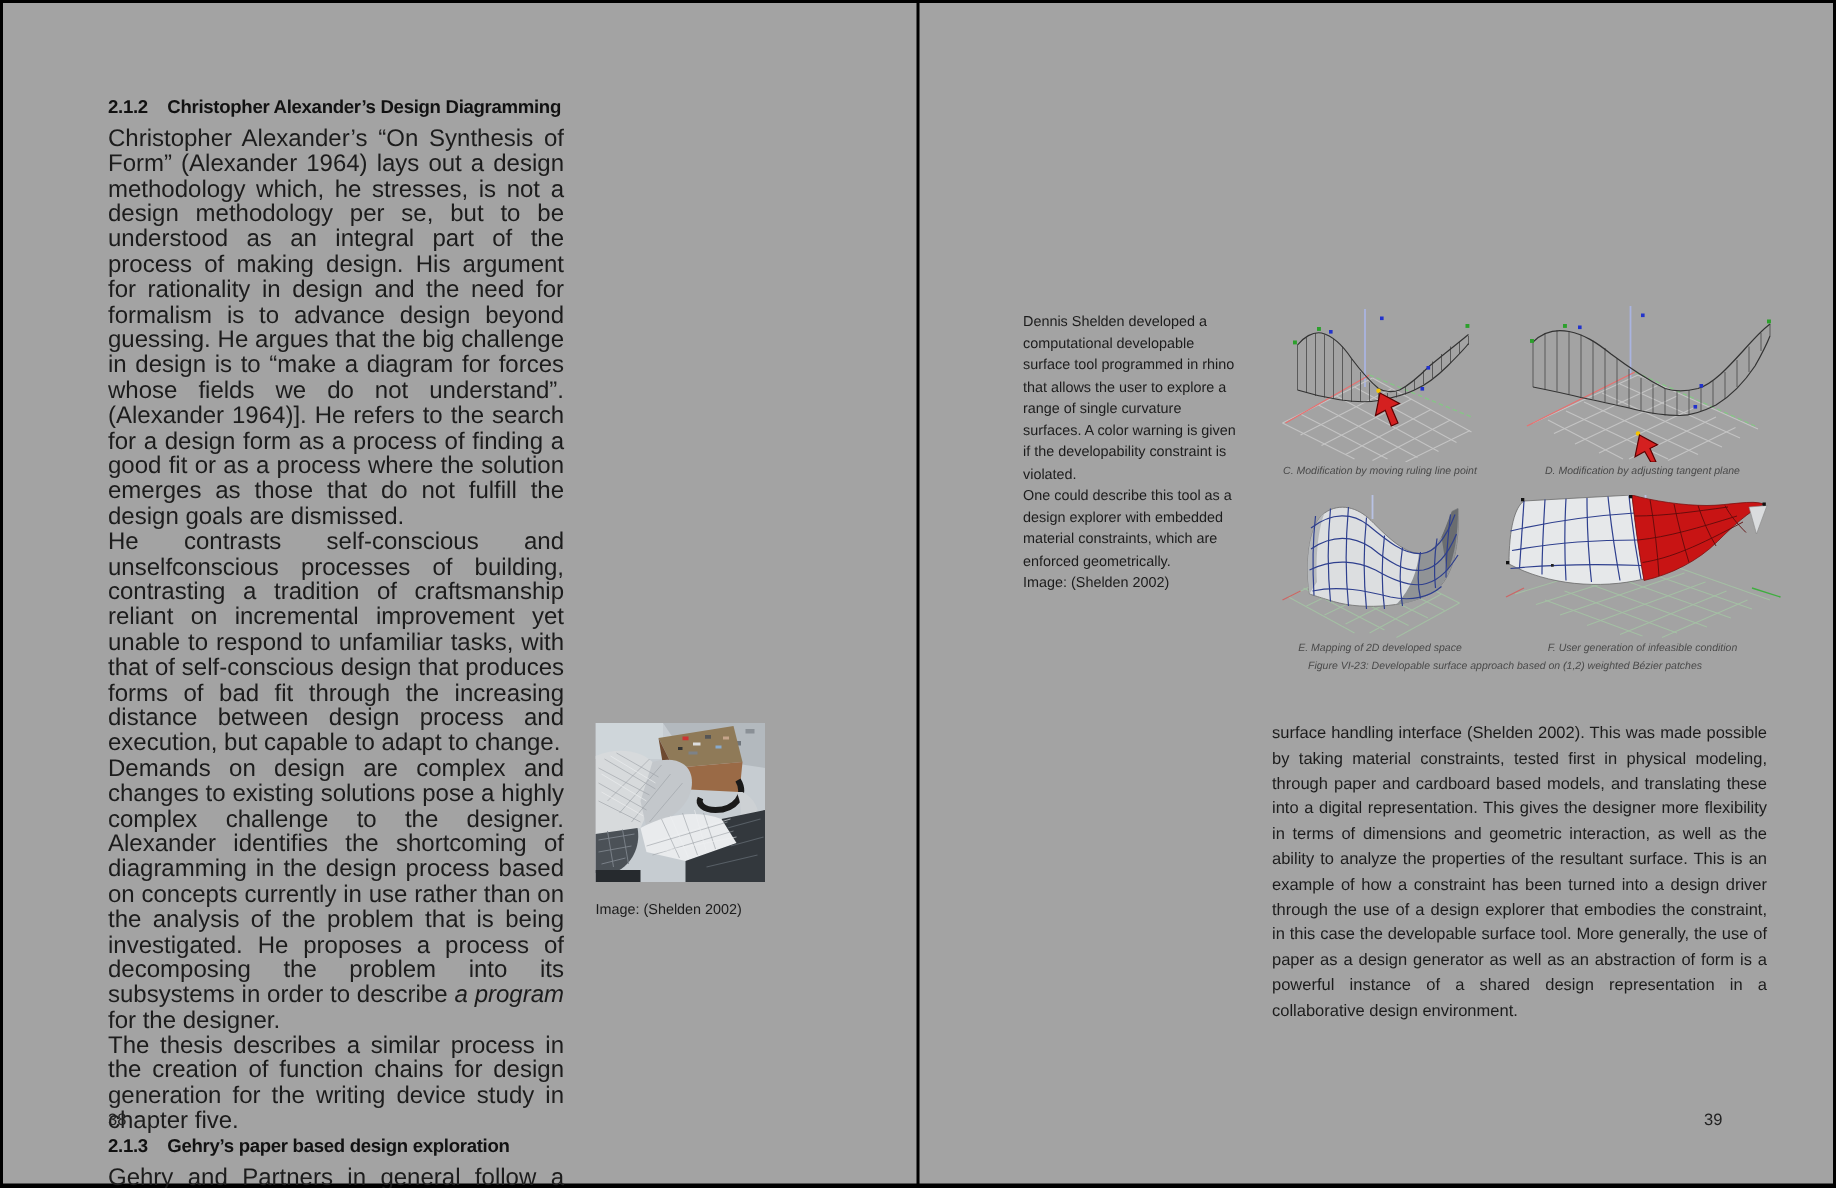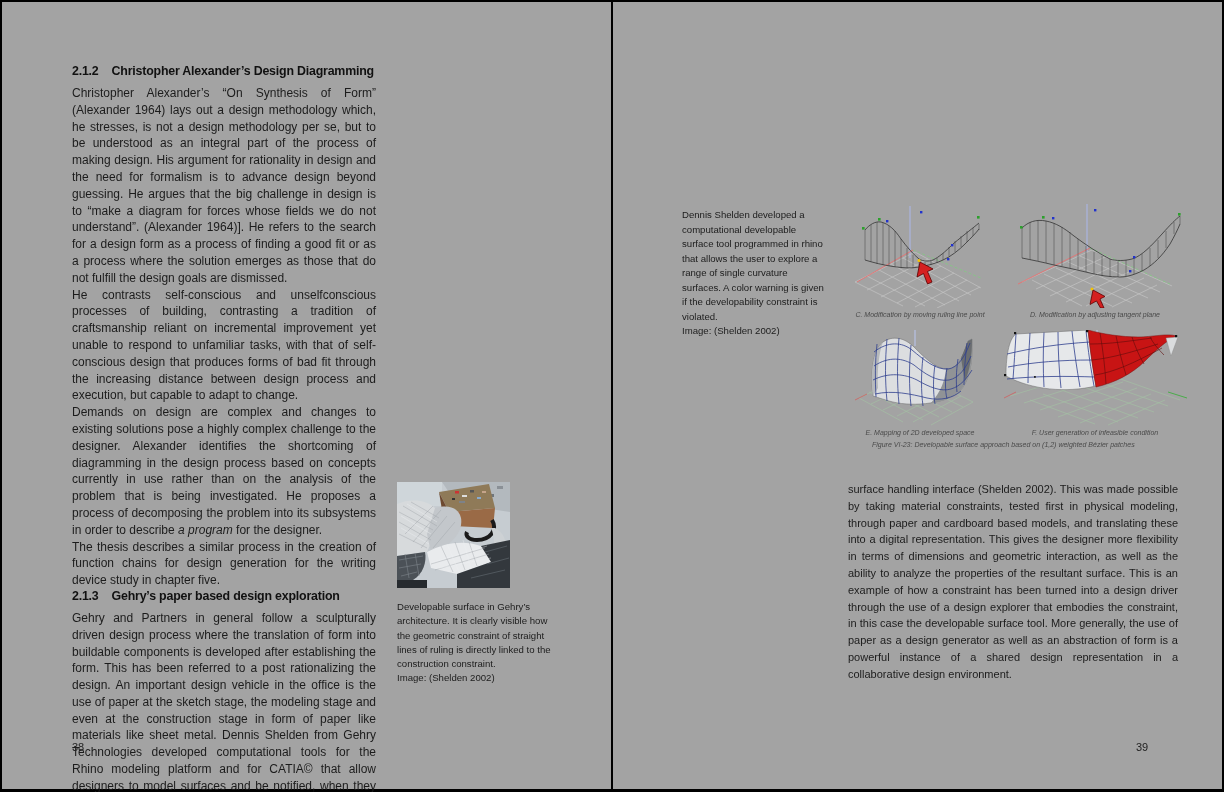--- a/index.html
+++ b/index.html
@@ -13,21 +13,21 @@
   .edge-bottom { left:0; top:789px; width:1224px; height:3px; }
   .edge-left   { left:0; top:0; width:2px; height:792px; }
   .edge-right  { left:1222px; top:0; width:2px; height:792px; }
   .divider     { position:absolute; left:611px; top:0; width:2px; height:792px; background:#000; }
 
   
   .col-main { position:absolute; left:72px; top:64px; width:304px; }
   .sec-head { font-size:12.4px; font-weight:bold; letter-spacing:-0.2px; margin:0 0 7px 0; white-space:nowrap; color:#111; }
   .sec-head .num { margin-right:13px; }
   .sec-head.second { }
-  .bodyp { font-size:12px; line-height:16.8px; text-align:justify; margin:0; color:#1c1c1c; }
+  .bodyp { font-size:16px; line-height:16.8px; text-align:justify; margin:0; color:#1c1c1c; }
   .bodyp em { font-style:italic; }
 
   
   .photo-box { position:absolute; left:397px; top:482px; width:113px; height:106px; }
   .photo-caption { position:absolute; left:397px; top:600px; width:162px; font-size:9.6px; line-height:14.3px; color:#1c1c1c; }
   .photo-caption p { margin:0; }
 
   .pagenum { position:absolute; font-size:11px; color:#222; }
   .pagenum-left  { left:72px;  top:741px; }
   .pagenum-right { left:1136px; top:741px; }
@@ -115,31 +115,31 @@
           <path d="M34,82 L88,66 M38,88 L92,72 M44,64 L56,90 M58,60 L68,88 M72,60 L80,84"></path>
         </g>
         <g stroke="#eef0f2" stroke-width="0.4" fill="none">
           <path d="M4,34 L34,52 M4,46 L32,62 M10,22 L40,40"></path>
           <path d="M36,80 L90,64 M42,86 L94,76 M50,62 L62,90 M66,58 L74,86"></path>
         </g>
       </svg>
     </div>
 
     <div class="photo-caption">
-      <p>Developable surface in Gehry’s architecture. It is clearly visible how the geometric constraint of straight lines of ruling is directly linked to the construction constraint.</p>
       <p>Image: (Shelden 2002)</p>
     </div>
 
     <div class="pagenum pagenum-left">38</div>
   </div>
 
   <div>
 
     <div class="margin-note">
       <p>Dennis Shelden developed a computational developable surface tool programmed in rhino that allows the user to explore a range of single curvature surfaces. A color warning is given if the developability constraint is violated.</p>
+      <p>One could describe this tool as a design explorer with embedded material constraints, which are enforced geometrically.</p>
       <p>Image:  (Shelden 2002)</p>
     </div>
 
     <div class="figbox fig-c">
       <svg width="132" height="108" viewBox="0 0 132 108">
         <line x1="57" y1="6" x2="57" y2="58" stroke="#aab4e0" stroke-width="1.2"></line>
         <g stroke="#c4c4c4" stroke-width="0.7" fill="none">
           <path d="M62,52 L128,88"></path>
             <path d="M50,58 L118,95"></path>
             <path d="M38,64 L106,101"></path>

